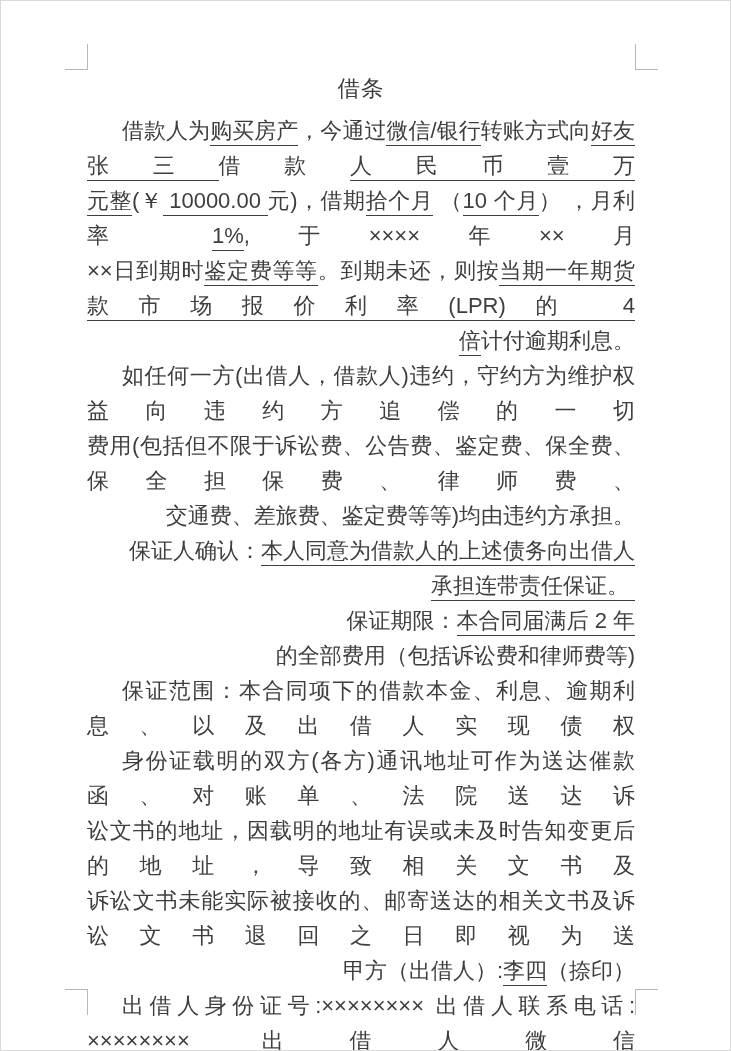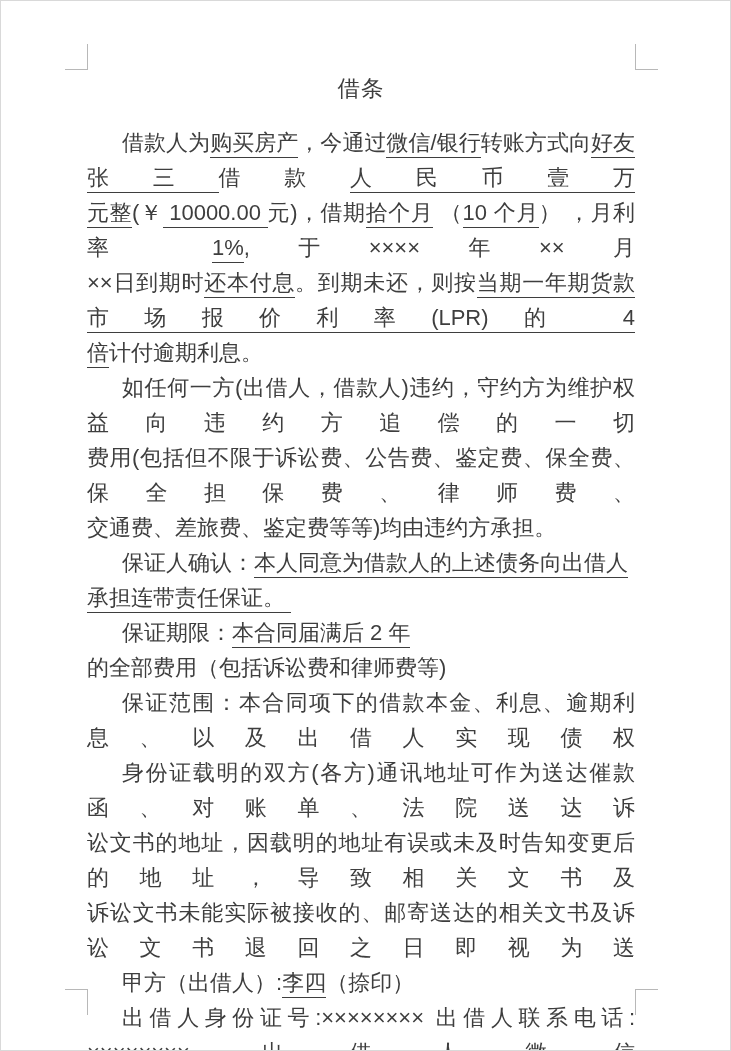--- a/index.html
+++ b/index.html
@@ -21,43 +21,43 @@
   .crop{position:absolute;width:22px;height:25px;}
   .crop.tl{left:64px;top:43px;border-right:1px solid var(--crop-mark);border-bottom:1px solid var(--crop-mark);}
   .crop.tr{left:634px;top:43px;border-left:1px solid var(--crop-mark);border-bottom:1px solid var(--crop-mark);}
   .crop.bl{left:64px;top:988px;border-right:1px solid var(--crop-mark);border-top:1px solid var(--crop-mark);}
   .crop.br{left:634px;top:988px;border-left:1px solid var(--crop-mark);border-top:1px solid var(--crop-mark);}
   .content{
     position:absolute;left:86px;top:68px;width:548px;
     color:var(--text);
   }
   .title{
-    font-size:22.5px;line-height:40px;text-align:center;margin-bottom:16px;
+    font-size:22.5px;line-height:40px;text-align:center;margin-bottom:4px;
     letter-spacing:1px;
   }
   .line{font-size:22px;line-height:35px;}
   .line.justify{text-align:justify;text-align-last:justify;}
-  .line.left{text-align:left;}
+  .line.left{text-align:right;}
   .line.indent{text-indent:35px;}
   .u{border-bottom:1px solid currentColor;padding-bottom:2px;white-space:pre-wrap;}
 </style>
 </head>
 <body>
 
 <div class="page">
   <div class="crop tl"></div>
   <div class="crop tr"></div>
   <div class="crop bl"></div>
   <div class="crop br"></div>
   <div class="content">
     <div class="title">借条</div>
     <div id="lines">
         <div class="line justify indent"><span>借款人为</span><span class="u">购买房产</span><span>，今通过</span><span class="u">微信/银行</span><span>转账方式向</span><span class="u">好友张三</span><span>借款</span><span class="u">人民币壹万</span></div>
         <div class="line justify"><span class="u">元整</span><span>(￥</span><span class="u"> 10000.00 </span><span>元)，借期</span><span class="u">拾个月</span><span> （</span><span class="u">10 个月</span><span>） ，月利率 </span><span class="u">1%</span><span>,于××××年××月</span></div>
-        <div class="line justify"><span>××日到期时</span><span class="u">还本付息</span><span>。到期未还，则按</span><span class="u">当期一年期货款市场报价利率(LPR)的 4</span></div>
+        <div class="line justify"><span>××日到期时</span><span class="u">鉴定费等等</span><span>。到期未还，则按</span><span class="u">当期一年期货款市场报价利率(LPR)的 4</span></div>
         <div class="line left"><span class="u">倍</span><span>计付逾期利息。</span></div>
         <div class="line justify indent"><span>如任何一方(出借人，借款人)违约，守约方为维护权益向违约方追偿的一切</span></div>
         <div class="line justify"><span>费用(包括但不限于诉讼费、公告费、鉴定费、保全费、保全担保费、律师费、</span></div>
         <div class="line left"><span>交通费、差旅费、鉴定费等等)均由违约方承担。</span></div>
         <div class="line left indent"><span>保证人确认：</span><span class="u">本人同意为借款人的上述债务向出借人承担连带责任保证。 </span></div>
         <div class="line left indent"><span>保证期限：</span><span class="u">本合同届满后 2 年</span></div>
         <div class="line left"><span>的全部费用（包括诉讼费和律师费等)</span></div>
         <div class="line justify indent"><span>保证范围：本合同项下的借款本金、利息、逾期利息、以及出借人实现债权</span></div>
         <div class="line justify indent"><span>身份证载明的双方(各方)通讯地址可作为送达催款函、对账单、法院送达诉</span></div>
         <div class="line justify"><span>讼文书的地址，因载明的地址有误或未及时告知变更后的地址，导致相关文书及</span></div>

